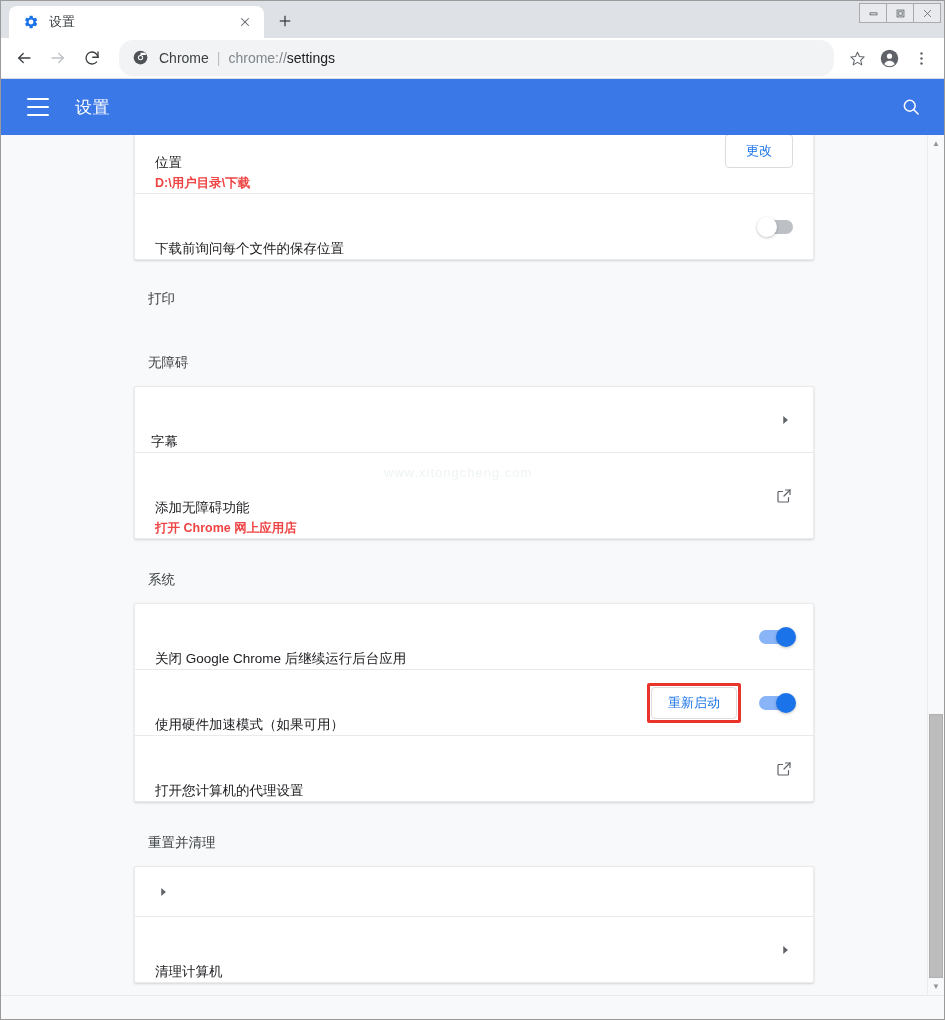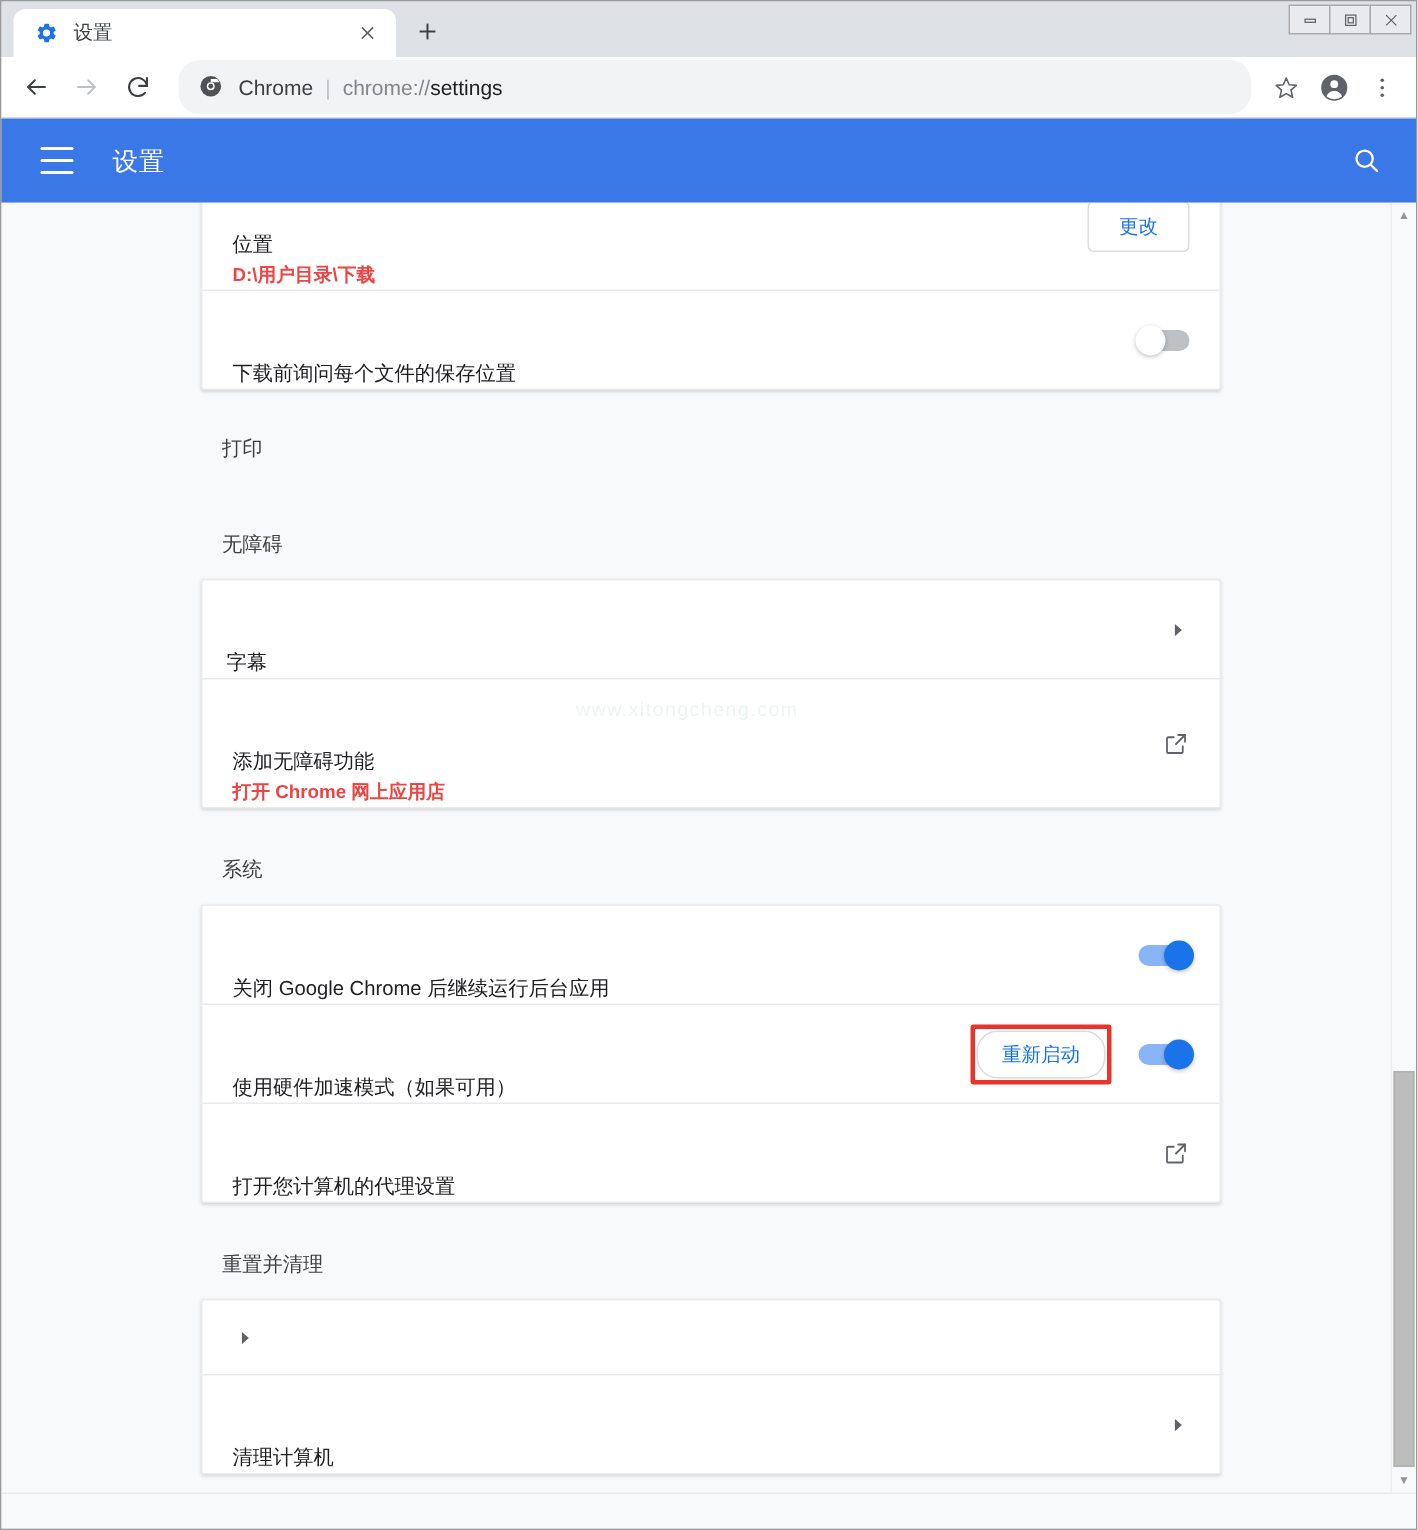--- a/index.html
+++ b/index.html
@@ -402,21 +402,21 @@
               </div>
               <div class="toggle on">
                   <span class="knob"></span>
                 </div>
             </div>
             <div class="row" style="min-height:49px;">
               <div class="row-text">
                 <div class="row-title">使用硬件加速模式（如果可用）</div>
               </div>
               <span class="redbox">
-                <button class="btn-outline" style="padding:6px 16px;border-radius:14px;">重新启动</button>
+                <button class="btn-outline" style="padding:6px 16px;">重新启动</button>
               </span>
               <div class="toggle on" style="margin-left:18px;">
                   <span class="knob"></span>
                 </div>
             </div>
             <div class="row" style="min-height:49px;">
               <div class="row-text">
                 <div class="row-title">打开您计算机的代理设置</div>
               </div>
               <span class="icon-ext">

